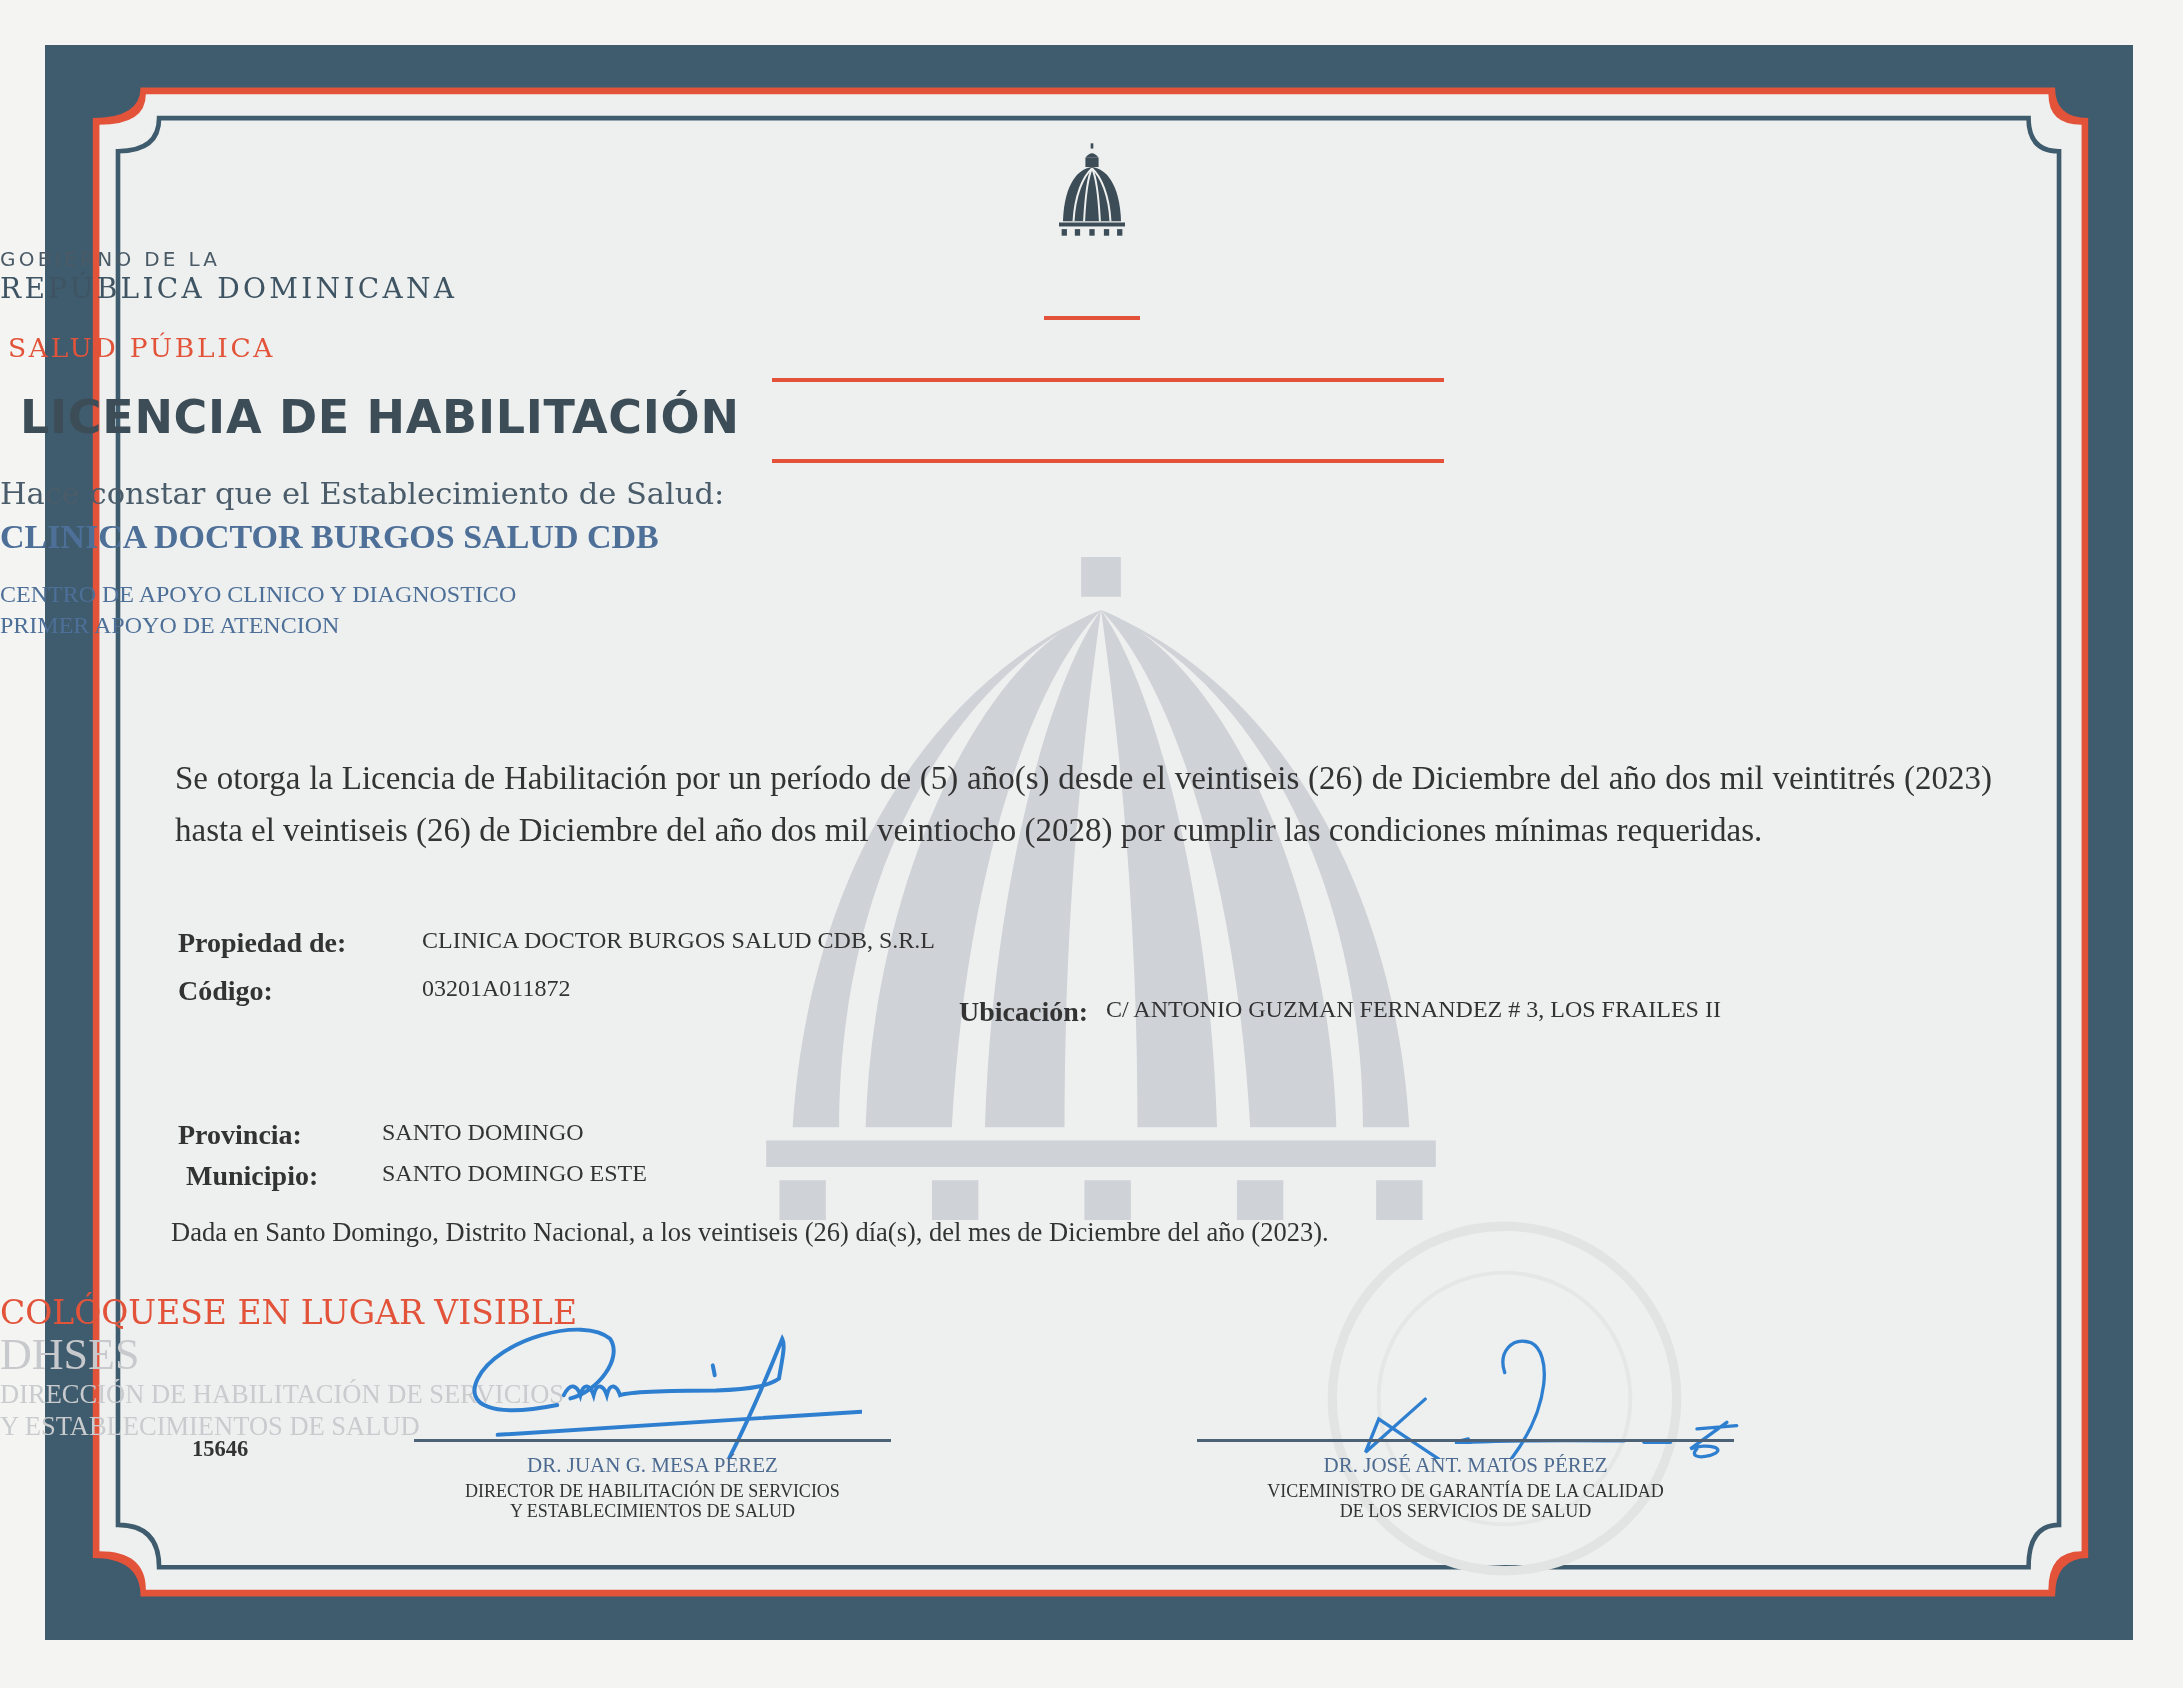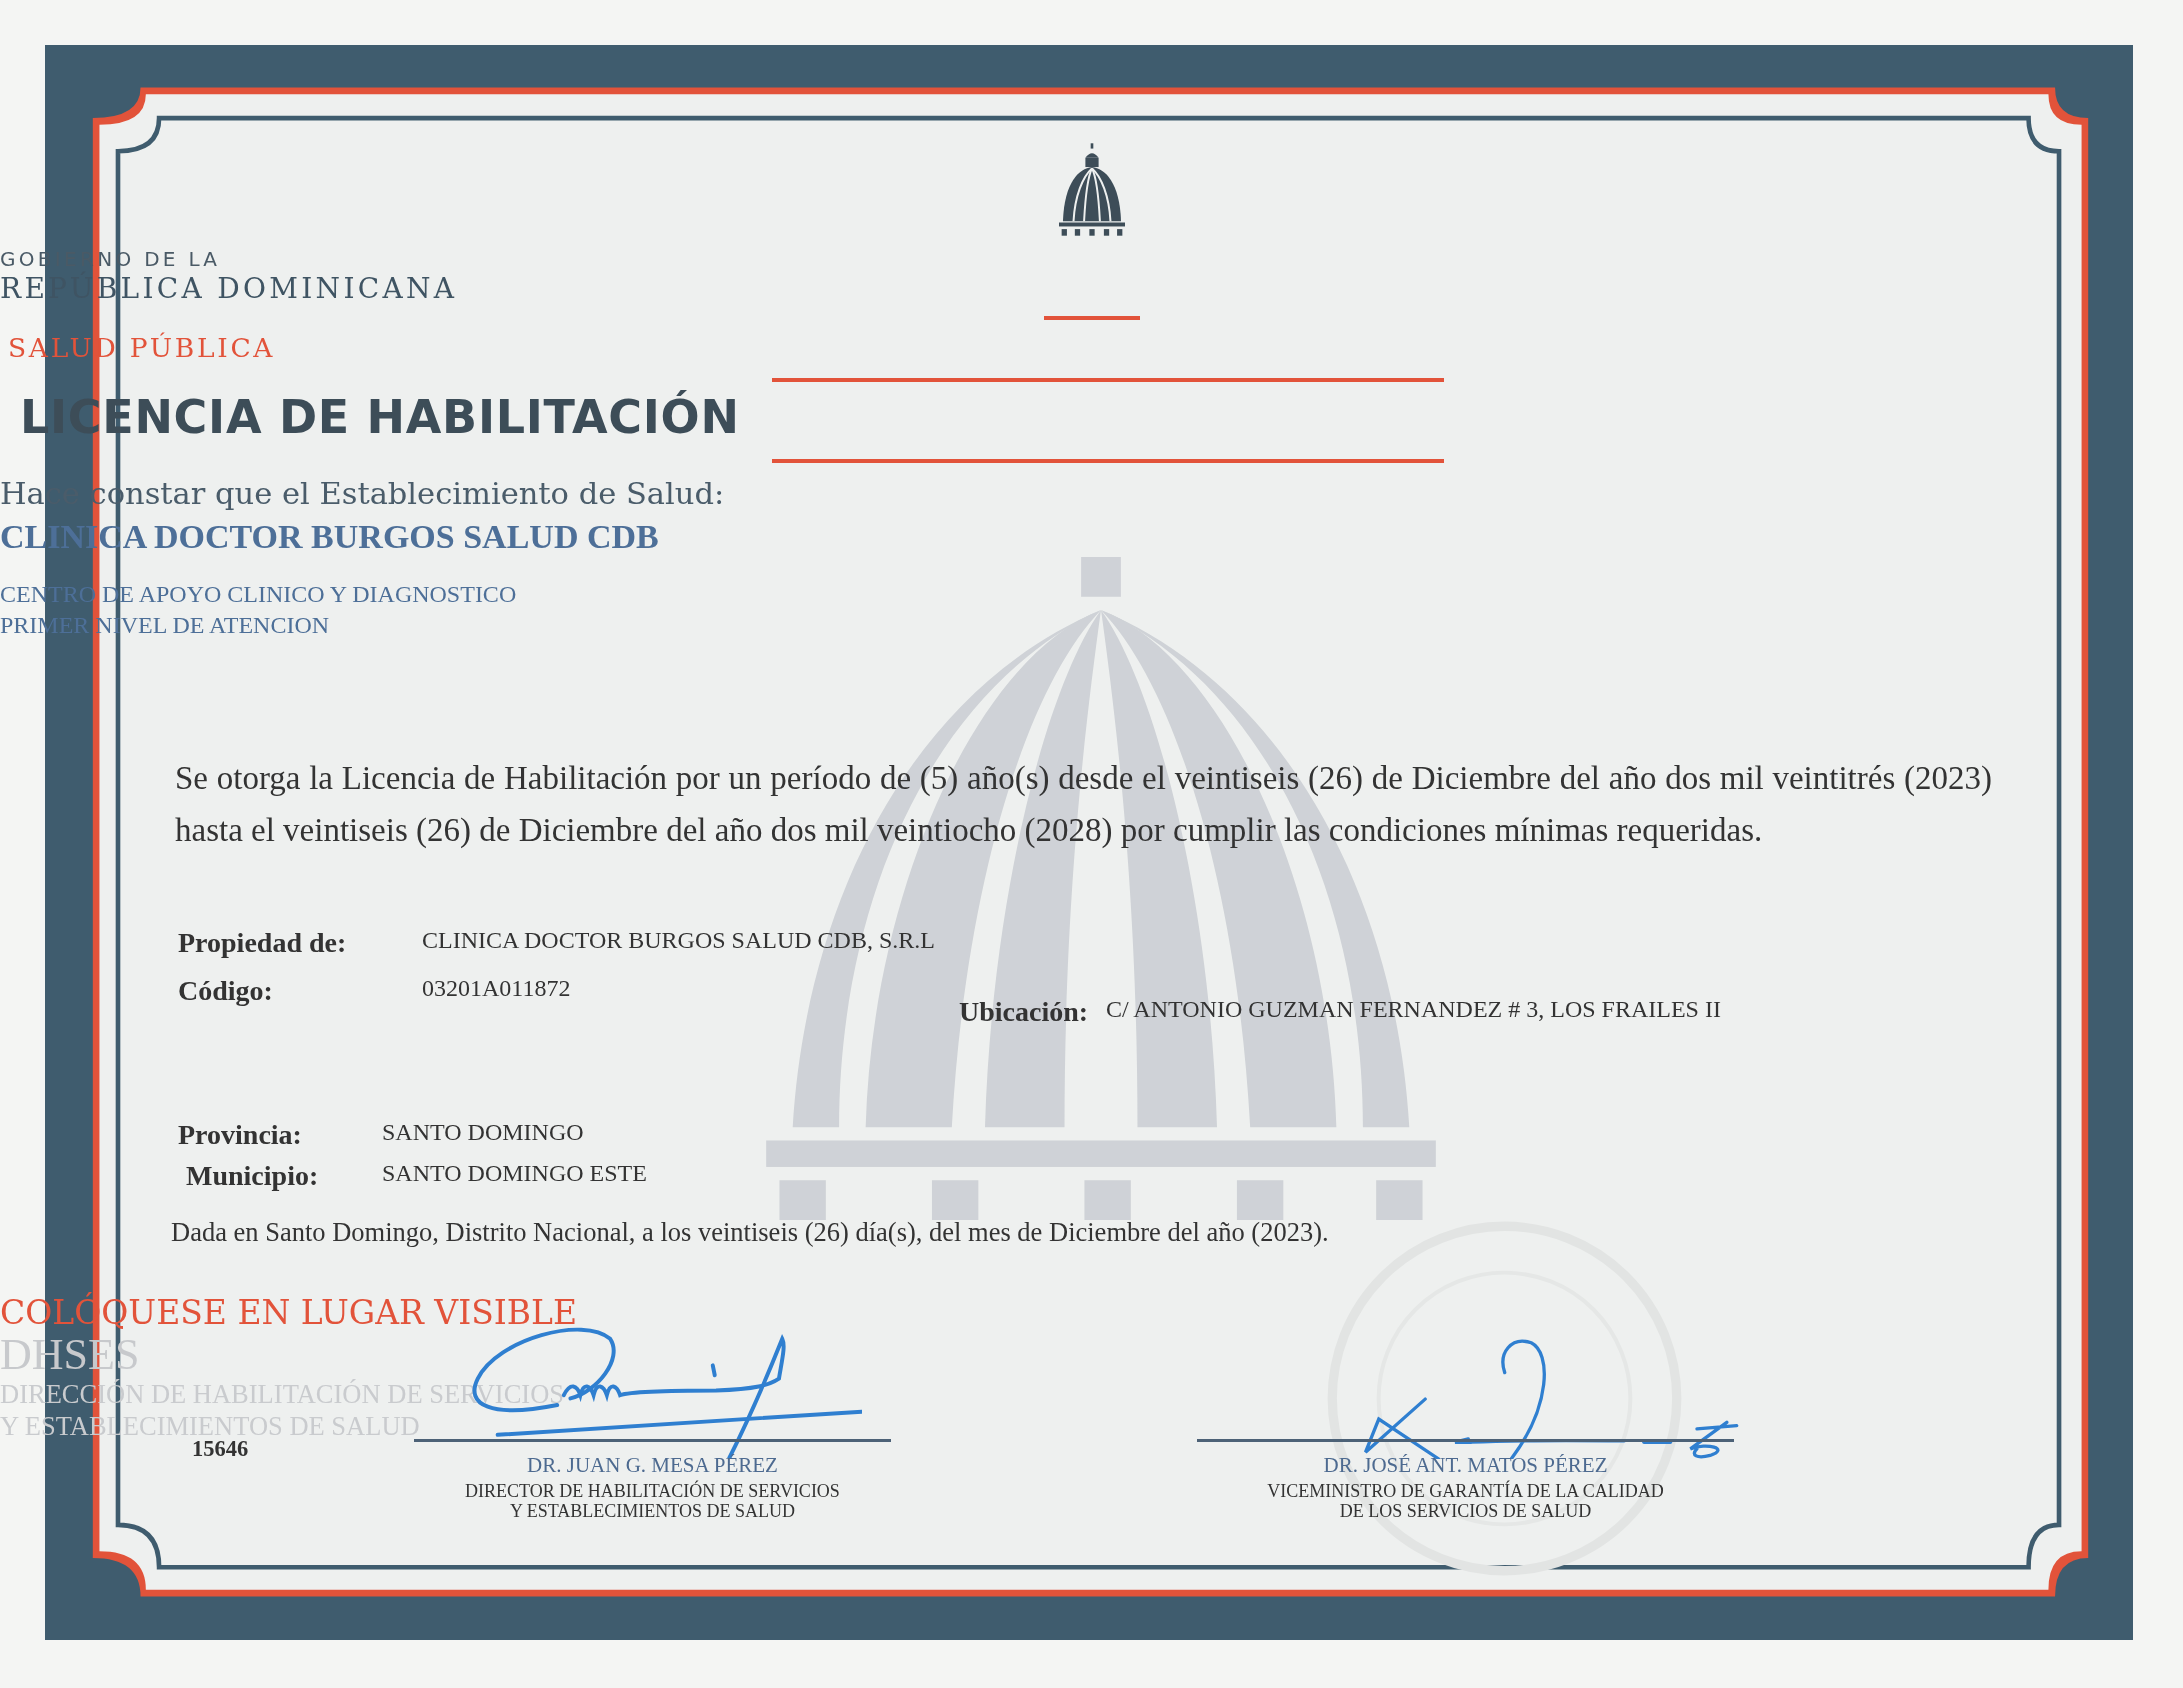--- a/index.html
+++ b/index.html
@@ -89,21 +89,21 @@
   <div class="dash"></div>
   <div class="center salud">SALUD PÚBLICA</div>
   <div class="rule" style="top:378px;"></div>
   <div class="center title">LICENCIA DE HABILITACIÓN</div>
   <div class="rule" style="top:459px;"></div>
 
   <div class="center clinic">CLINICA DOCTOR BURGOS SALUD CDB</div>
   <div class="center hace">Hace constar que el Establecimiento de Salud:</div>
   <div class="center centro">
     <div>CENTRO DE APOYO CLINICO Y DIAGNOSTICO</div>
-    <div>PRIMER NIVEL DE ATENCION</div>
+    <div>PRIMER APOYO DE ATENCION</div>
   </div>
 
   <div class="para2">Se otorga la Licencia de Habilitación por un período de (5) año(s) desde el veintiseis (26) de Diciembre del año dos mil veintitrés (2023) hasta el veintiseis (26) de Diciembre del año dos mil veintiocho (2028) por cumplir las condiciones mínimas requeridas.</div>
 
   <div class="lbl" style="left:178px;top:927px;">Propiedad de:</div>
   <div class="val" style="left:422px;top:927px;">CLINICA DOCTOR BURGOS SALUD CDB, S.R.L</div>
   <div class="lbl" style="left:178px;top:975px;">Código:</div>
   <div class="val" style="left:422px;top:975px;">03201A011872</div>
   <div class="lbl" style="left:959px;top:996px;">Ubicación:</div>
   <div class="val" style="left:1106px;top:996px;">C/ ANTONIO GUZMAN FERNANDEZ # 3, LOS FRAILES II</div>

